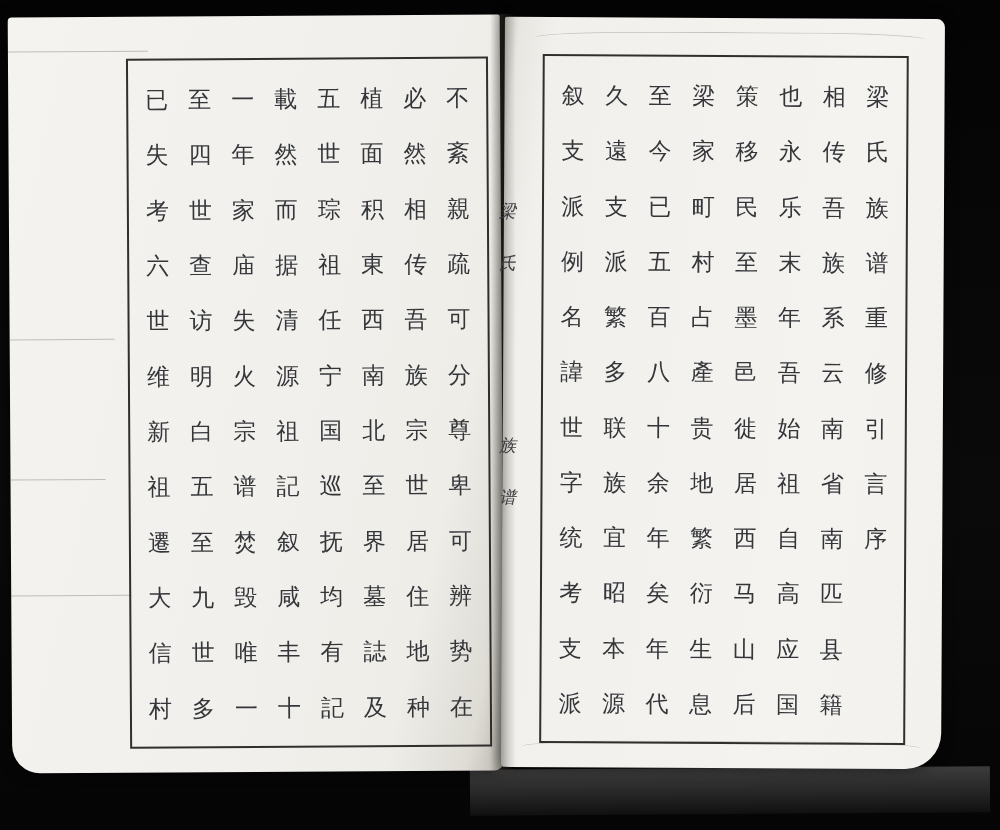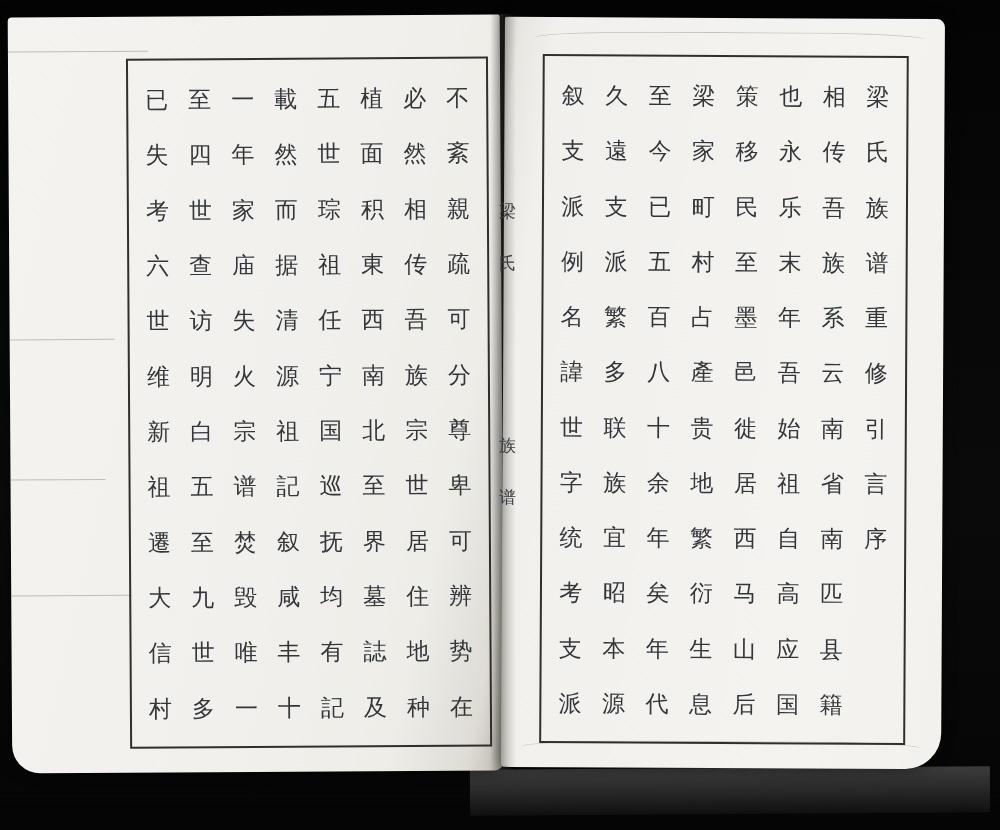--- a/index.html
+++ b/index.html
@@ -47,21 +47,21 @@
     position:absolute;left:490px;top:14px;width:26px;height:760px;z-index:5;
     background:linear-gradient(to right,rgba(60,57,50,0) 0%,rgba(60,57,50,.42) 45%,rgba(60,57,50,.18) 70%,rgba(60,57,50,0) 100%);
   }
   .gutter-title{
     position:absolute;left:499px;top:186px;width:30px;z-index:6;
     display:flex;flex-direction:column;align-items:center;
     color:#3c3c40;
   }
   .gutter-group{
     display:flex;flex-direction:column;align-items:center;
-    font-size:17px;line-height:52px;letter-spacing:0;
+    font-size:17px;line-height:52px;letter-spacing:0;font-style:italic;
   }
   .gutter-gap{height:130px;}
   
   .frame{
     position:absolute;border:2px solid #302f2d;
     box-sizing:border-box;background:transparent;
   }
   .frame-left{left:118px;top:42px;width:362px;height:690px;}
   .frame-right{left:38px;top:37px;width:366px;height:689px;}
   

